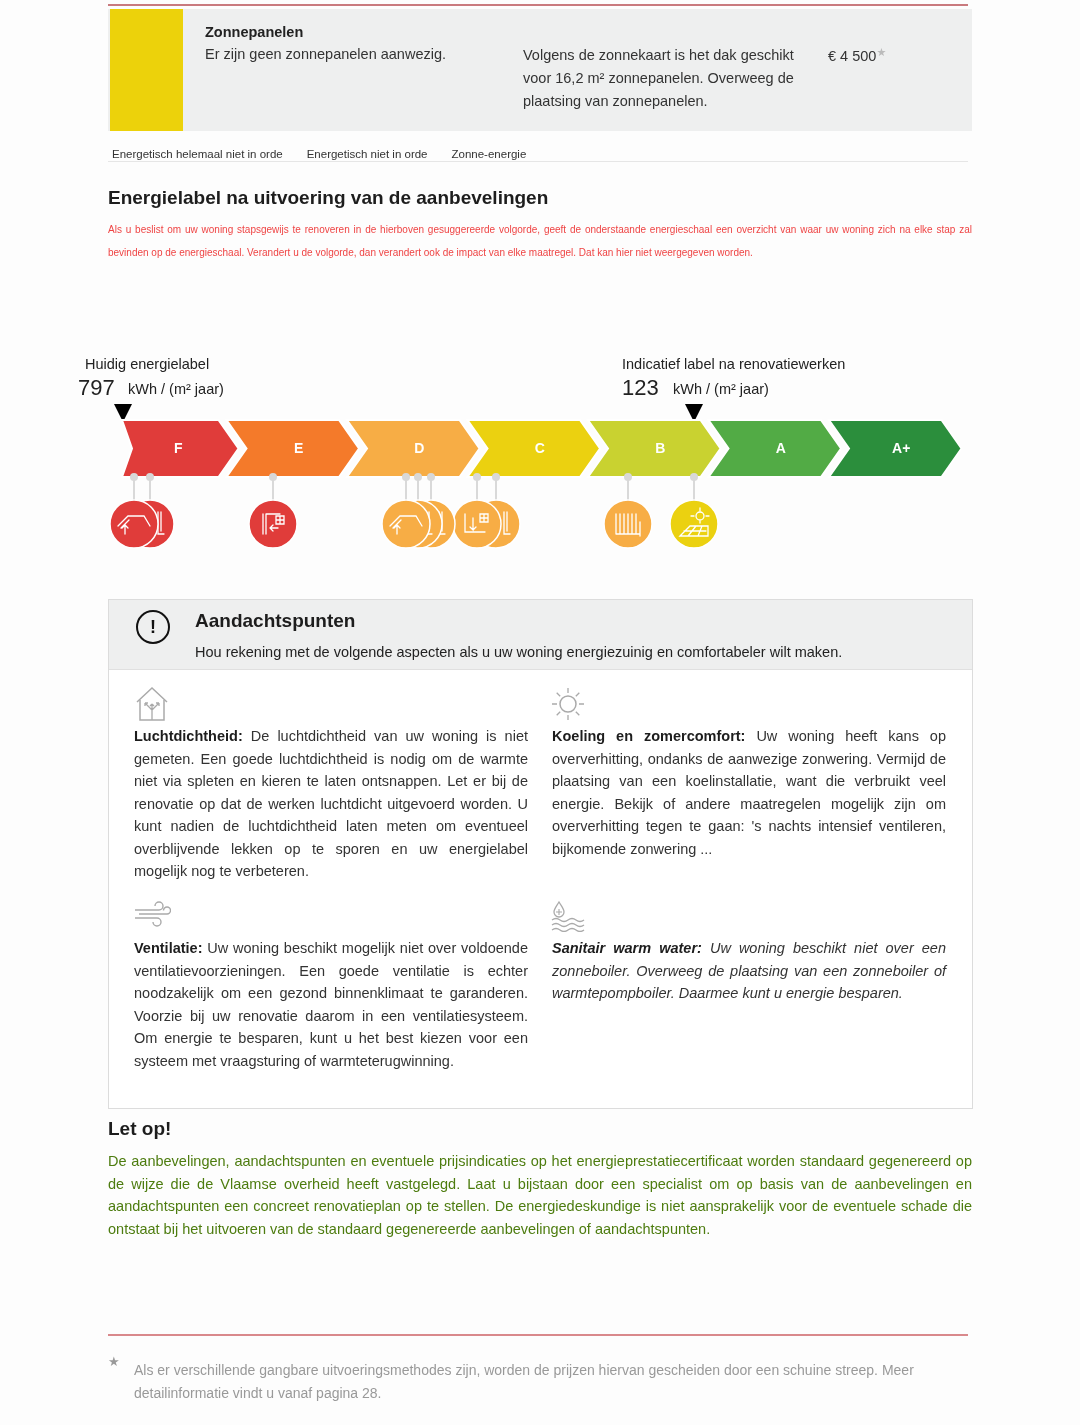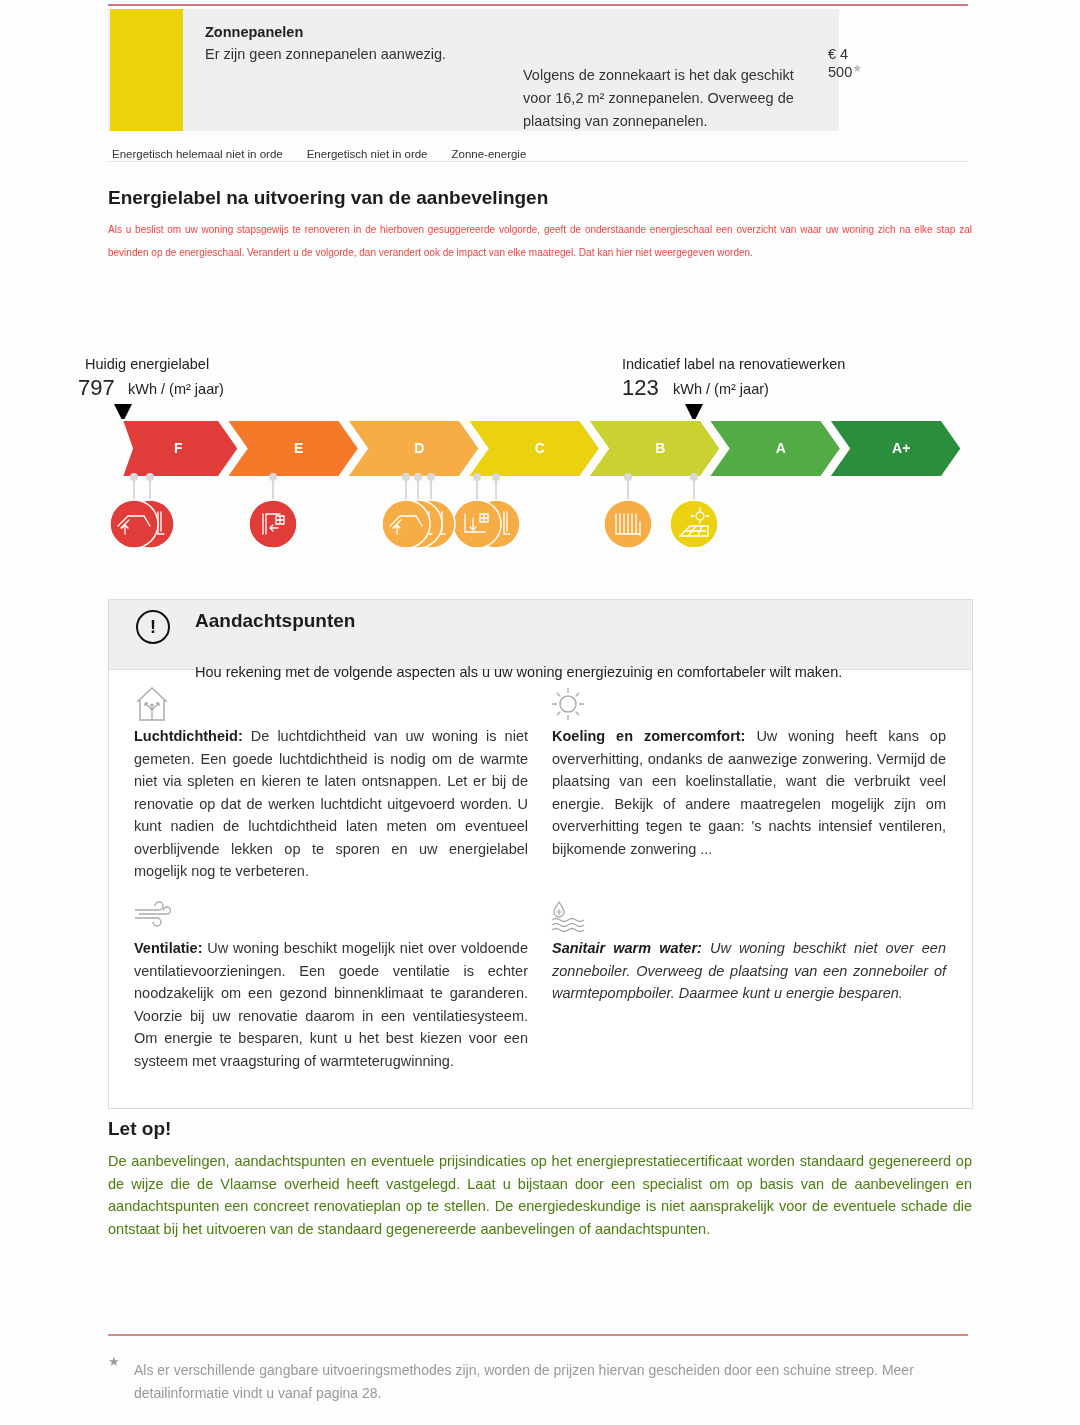--- a/index.html
+++ b/index.html
@@ -2,25 +2,25 @@
 <html><head>
 <meta charset="utf-8">
 <style>
   * { box-sizing: border-box; margin: 0; padding: 0; }
   html, body { width: 1080px; height: 1425px; background: #ffffff; overflow: hidden; }
   body { font-family: "Liberation Sans", sans-serif; color: #222; position: relative; }
   .page { position: absolute; left: 0; top: 0; width: 1080px; height: 1425px; background: #fdfdfd; }
 
   .top-rule { position: absolute; left: 108px; top: 4px; width: 860px; height: 2px; background: #c97a7e; }
 
-  .solar-row { position: absolute; left: 108px; top: 9px; width: 731px; height: 122px; background: #eeefef; }
+  .solar-row { position: absolute; left: 108px; top: 9px; width: 864px; height: 122px; background: #eeefef; }
   .solar-swatch { position: absolute; left: 2px; top: 0; width: 73px; height: 122px; background: #ecd20b; }
   .solar-title { position: absolute; left: 97px; top: 15px; font-size: 14.5px; font-weight: bold; color: #222; }
   .solar-state { position: absolute; left: 97px; top: 37px; font-size: 14.5px; color: #333; }
-  .solar-advice { position: absolute; left: 415px; top: 35px; width: 300px; font-size: 14.5px; line-height: 23px; color: #333; margin-top: 20px; }
+  .solar-advice { position: absolute; left: 415px; top: 35px; width: 300px; font-size: 14.5px; line-height: 23px; color: #333; }
   .solar-price { position: absolute; left: 720px; top: 37px; font-size: 14.5px; color: #333; }
   .solar-price .star { color: #bbb; font-size: 11px; vertical-align: 5px; }
 
   .legend { position: absolute; left: 112px; top: 140px; height: 16px; display: flex; gap: 24px; font-size: 11.5px; color: #333; }
   .legend-item { display: flex; gap: 8px; flex-direction: column; }
   .legend-dot { width: 6px; height: 6px; border-radius: 50%; display: inline-block; }
   .legend-rule { position: absolute; left: 108px; top: 161px; width: 860px; height: 1px; background: #e6e6e6; }
 
   .section-title { position: absolute; left: 108px; top: 187px; font-size: 19px; font-weight: bold; color: #1d1d1d; }
   .section-body { position: absolute; left: 108px; top: 219px; width: 864px; font-size: 10px; line-height: 22.5px; text-align: justify; color: #ef4444; }
@@ -30,21 +30,21 @@
   .scale-unit { position: absolute; font-size: 14.5px; color: #222; }
   .marker { position: absolute; width: 0; height: 0; border-left: 9px solid transparent; border-right: 9px solid transparent; border-top: 18px solid #000; }
 
   svg.scale { position: absolute; left: 0; top: 410px; width: 1080px; height: 150px; overflow: visible; }
   .band-label { font-family: "Liberation Sans", sans-serif; font-size: 14px; fill: #fff; text-anchor: middle; dominant-baseline: middle; }
 
   .note-box { position: absolute; left: 108px; top: 599px; width: 865px; height: 510px; border: 1px solid #dcdcdc; background: #fff; }
   .note-head { position: absolute; left: 0; top: 0; width: 863px; height: 70px; background: #eeefef; border-bottom: 1px solid #e0e0e0; }
   .note-icon { position: absolute; left: 27px; top: 10px; width: 34px; height: 34px; border: 2px solid #111; border-radius: 50%; display: flex; align-items: center; justify-content: center; font-size: 18px; font-weight: bold; color: #111; }
   .note-title { position: absolute; left: 86px; top: 10px; font-size: 19px; font-weight: bold; color: #1d1d1d; }
-  .note-sub { position: absolute; left: 86px; top: 44px; font-size: 14.5px; color: #222; margin-top: 20px; }
+  .note-sub { position: absolute; left: 86px; top: 44px; font-size: 14.5px; color: #222; }
 
   .item { position: absolute; width: 394px; font-size: 14.5px; line-height: 22.5px; text-align: justify; color: #333; }
   .item b { color: #1d1d1d; }
   .item-icon { position: absolute; }
 
   .letop-title { position: absolute; left: 108px; top: 1118px; font-size: 19px; font-weight: bold; color: #1d1d1d; }
   .letop-body { position: absolute; left: 108px; top: 1150px; width: 864px; font-size: 14.5px; line-height: 22.5px; text-align: justify; color: #4d7c0f; }
 
   .bottom-rule { position: absolute; left: 108px; top: 1334px; width: 860px; height: 2px; background: #d9898c; }
   .foot-star { position: absolute; left: 108px; top: 1354px; font-size: 13px; color: #999; }

